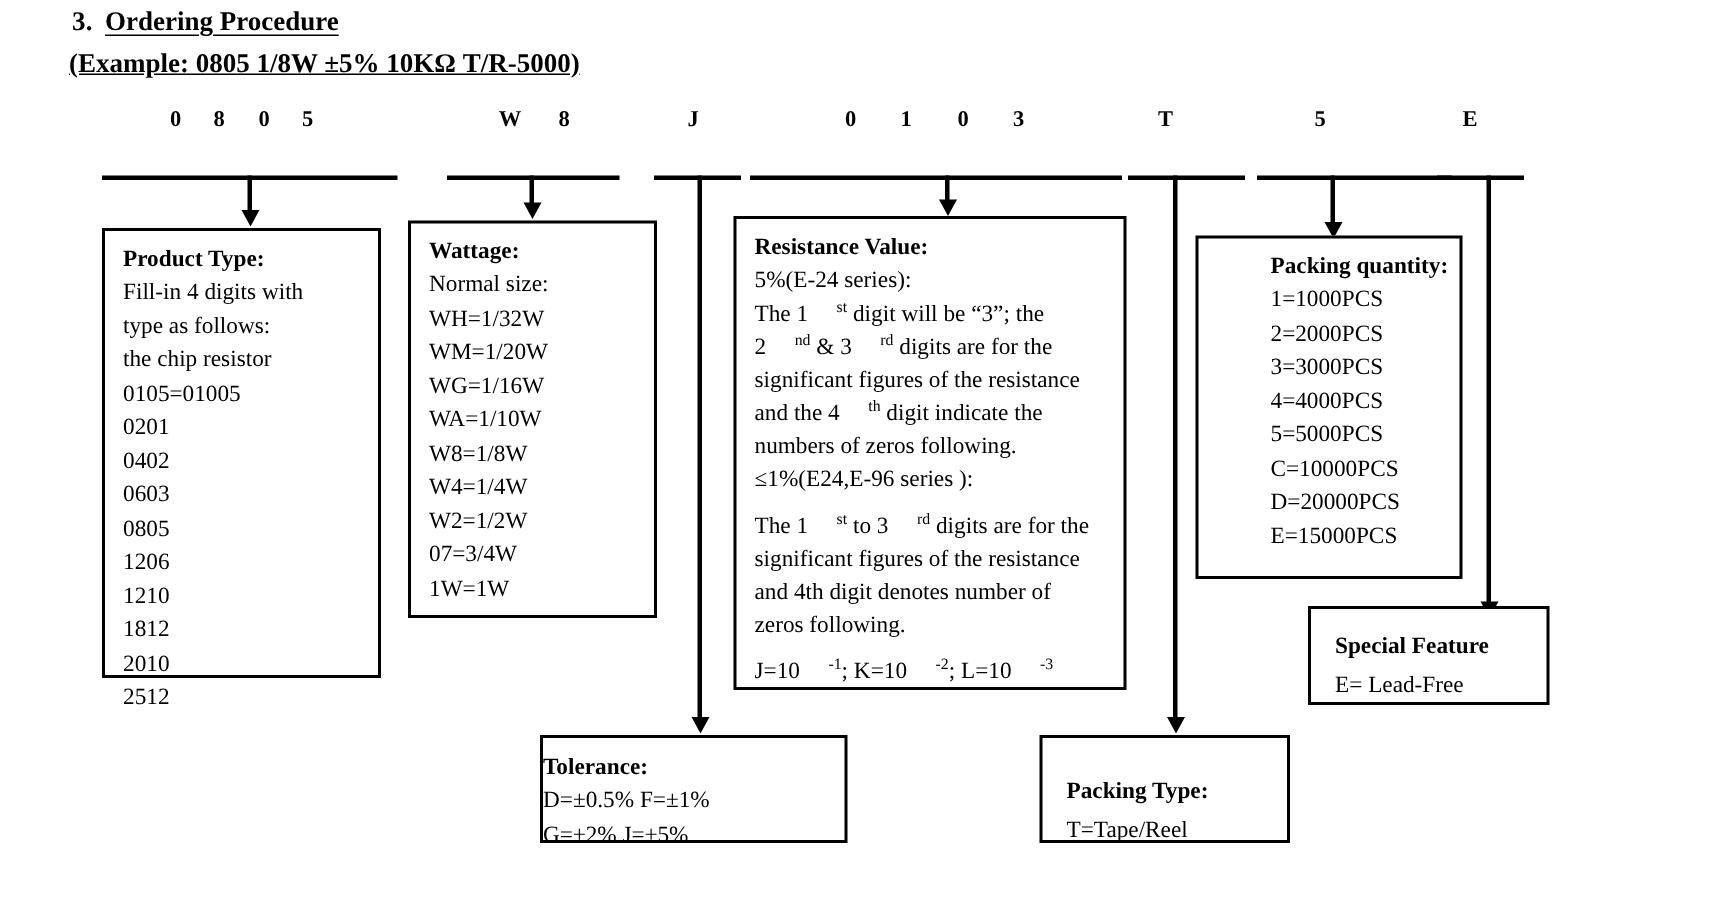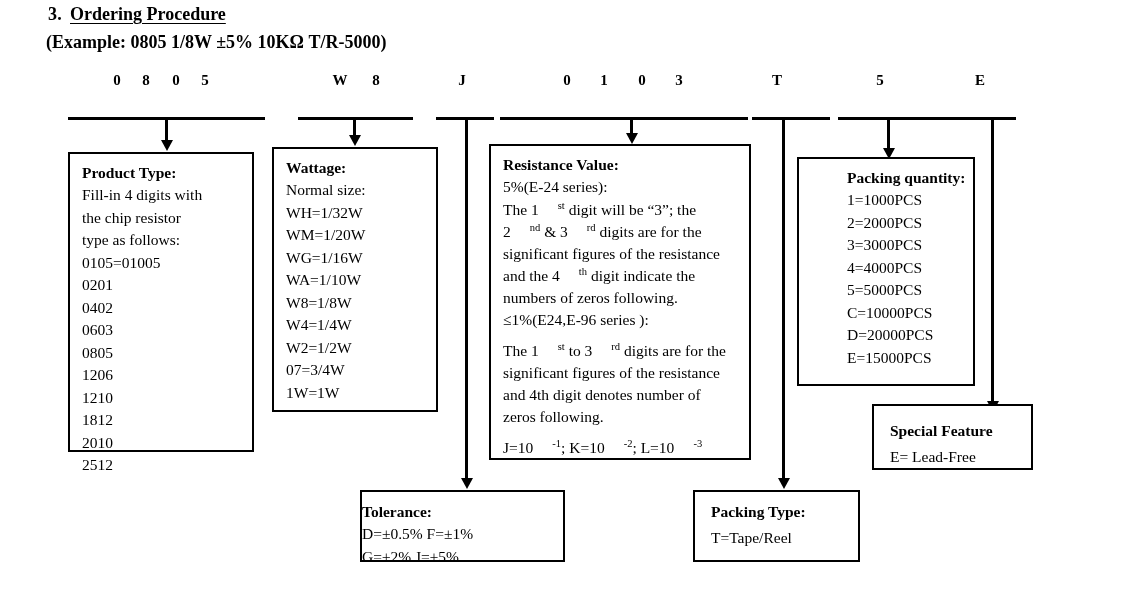--- a/index.html
+++ b/index.html
@@ -38,20 +38,21 @@
     text-decoration: underline;
     text-underline-offset: 3px;
   }
   .example-line {
     position: absolute;
     left: 46px;
     top: 32px;
     font-size: 18px;
     font-weight: bold;
     white-space: nowrap;
+    text-decoration: underline;
   }
 
   
   .code-char {
     position: absolute;
     top: 72px;
     font-size: 15px;
     font-weight: bold;
     text-align: center;
     width: 20px;
@@ -165,22 +166,22 @@
 
   <div class="stem" style="left:887px; top:117px; height:33px;"></div>
   <div class="arrow-head" style="left:888.5px; top:148px;"></div>
 
   <div class="stem" style="left:991px; top:117px; height:286px;"></div>
   <div class="arrow-head" style="left:992.5px; top:401px;"></div>
 
   <div class="box" style="left:68px; top:152px; width:186px; height:300px;">
     <div class="box-title">Product Type:</div>
     <div class="box-line">Fill-in 4 digits with</div>
+    <div class="box-line">type as follows:</div>
     <div class="box-line">the chip resistor</div>
-    <div class="box-line">type as follows:</div>
     <div class="box-line">0105=01005</div>
     <div class="box-line">0201</div>
     <div class="box-line">0402</div>
     <div class="box-line">0603</div>
     <div class="box-line">0805</div>
     <div class="box-line">1206</div>
     <div class="box-line">1210</div>
     <div class="box-line">1812</div>
     <div class="box-line">2010</div>
     <div class="box-line">2512</div>
@@ -227,18 +228,18 @@
     <div class="box-title">Special Feature</div>
     <div class="box-line" style="margin-top:4px;">E= Lead-Free</div>
   </div>
 
   <div class="box" style="left:360px; top:490px; width:205px; height:72px; padding:9px 10px 6px 0;">
     <div class="box-title">Tolerance:</div>
     <div class="box-line">D=±0.5%  F=±1%</div>
     <div class="box-line">G=±2%   J=±5%</div>
   </div>
 
-  <div class="box" style="left:693px; top:490px; width:167px; height:72px; padding:9px 10px 6px 16px;">
+  <div class="box" style="left:693px; top:490px; width:167px; height:72px; padding:25px 10px 6px 16px;">
     <div class="box-title">Packing Type:</div>
     <div class="box-line" style="margin-top:4px;">T=Tape/Reel</div>
   </div>
 
 </div>
 
 </body></html>

